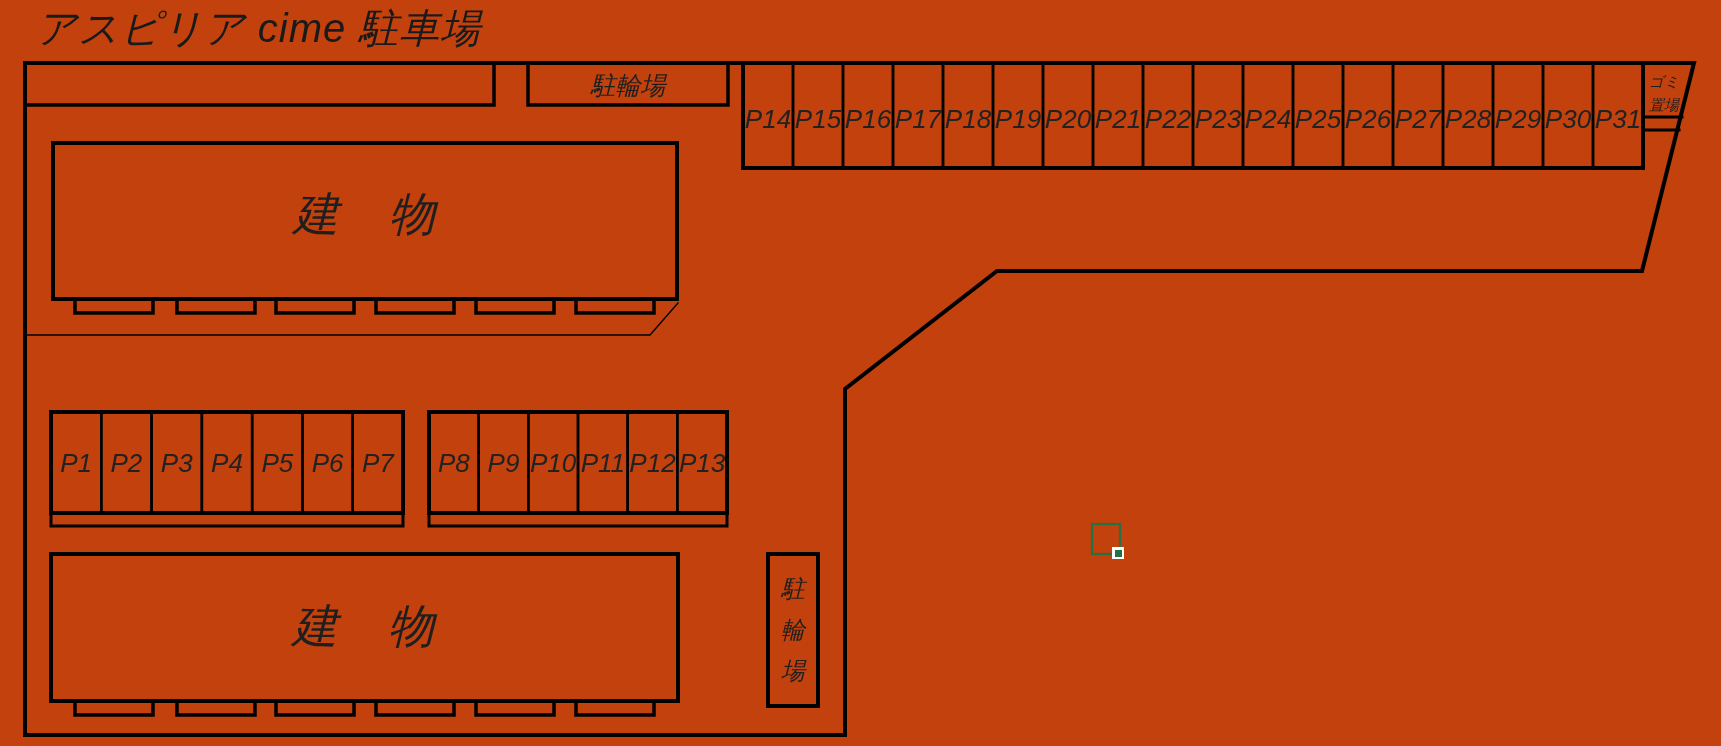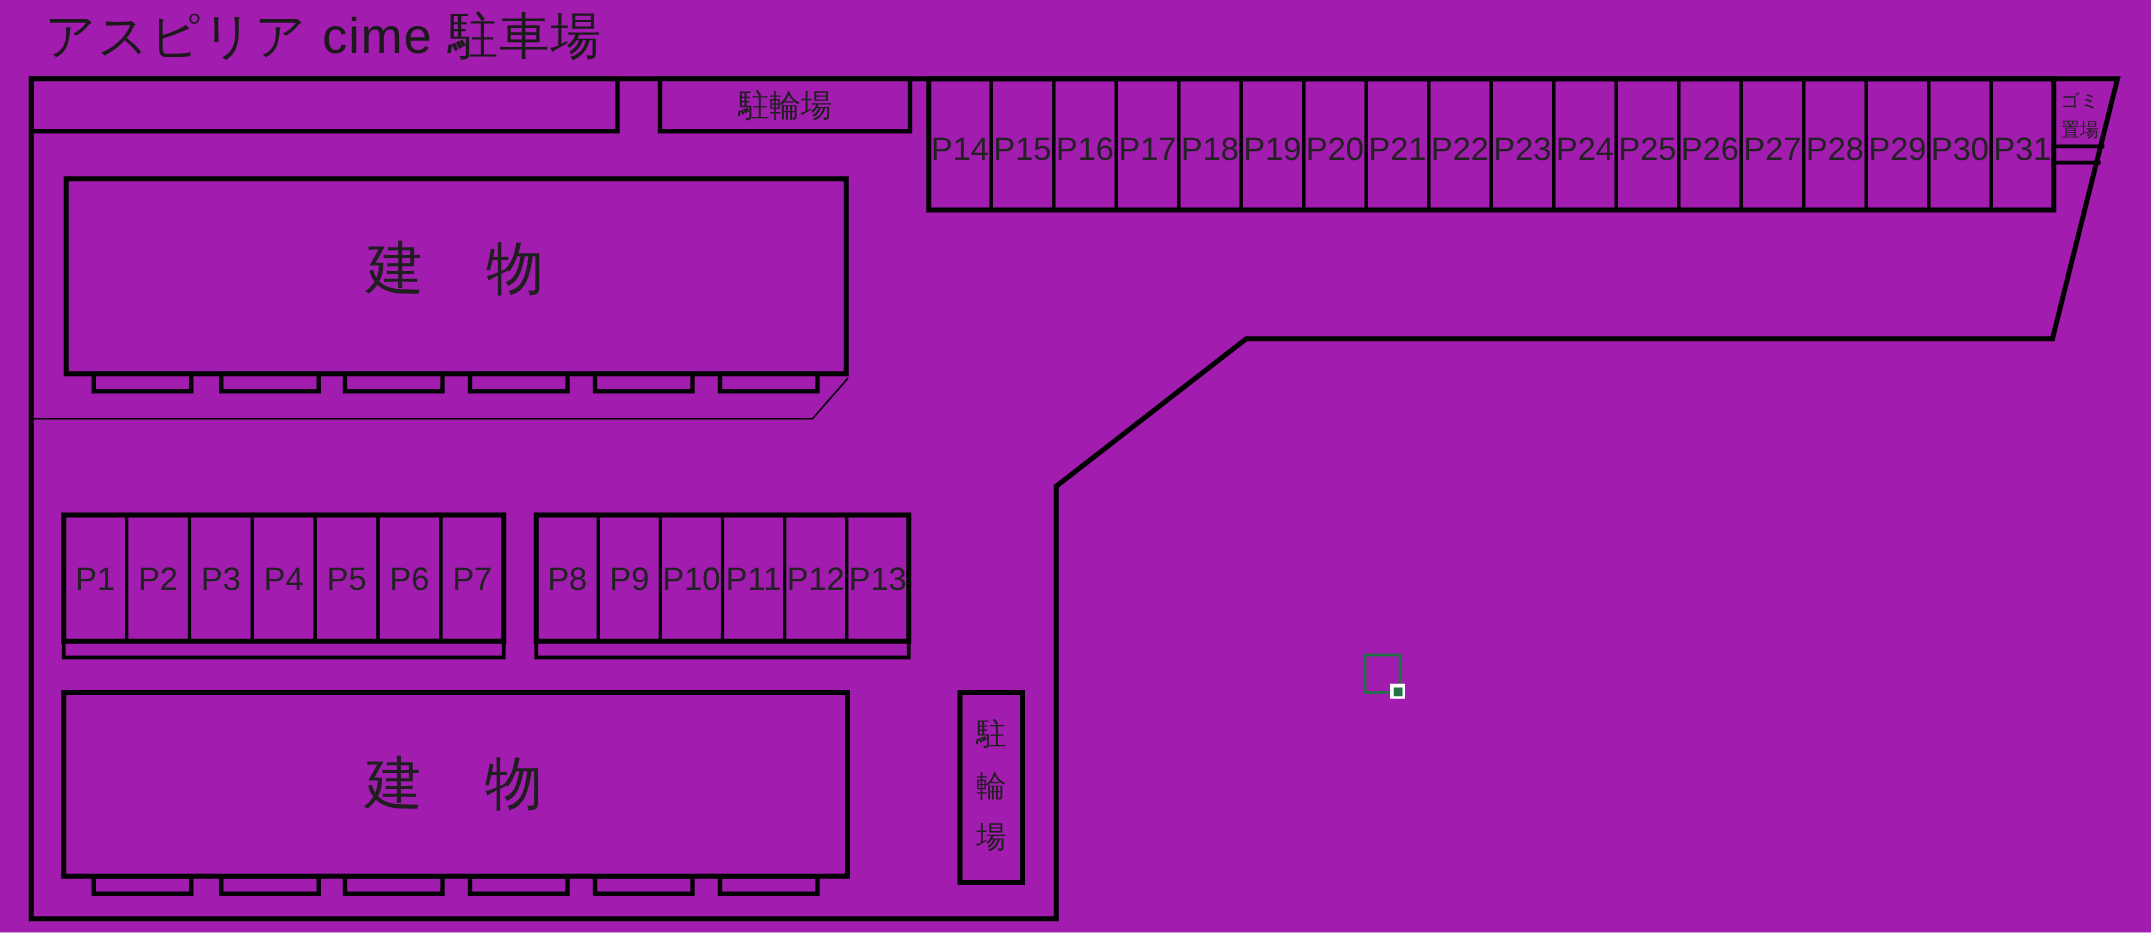--- a/index.html
+++ b/index.html
@@ -1,17 +1,17 @@
 <!DOCTYPE html>
 <html><head>
 <meta charset="utf-8">
 <style>
   html,body{margin:0;padding:0;background:#ffffff;}
-  .page{position:relative;width:1721px;height:746px;background:#a21caf;overflow:hidden;
-        font-family:"Liberation Sans",sans-serif;}
+  .page{position:relative;width:1721px;height:746px;background:#c2410c;overflow:hidden;
+        font-family:"Liberation Sans",sans-serif;font-style:italic;}
   svg{display:block;}
   .title-text{font-size:40px;fill:#1a1a1a;letter-spacing:1px;}
   .lbl{fill:#1f1f1f;}
   .lbl-building{font-size:46px;letter-spacing:2px;}
   .lbl-md{font-size:25px;}
   .lbl-vert{font-size:24px;}
   .lbl-sm{font-size:15px;}
   .lbl-stall{font-size:26px;fill:#222;}
   .ln{stroke:#000;fill:none;stroke-linecap:square;}
 </style>

